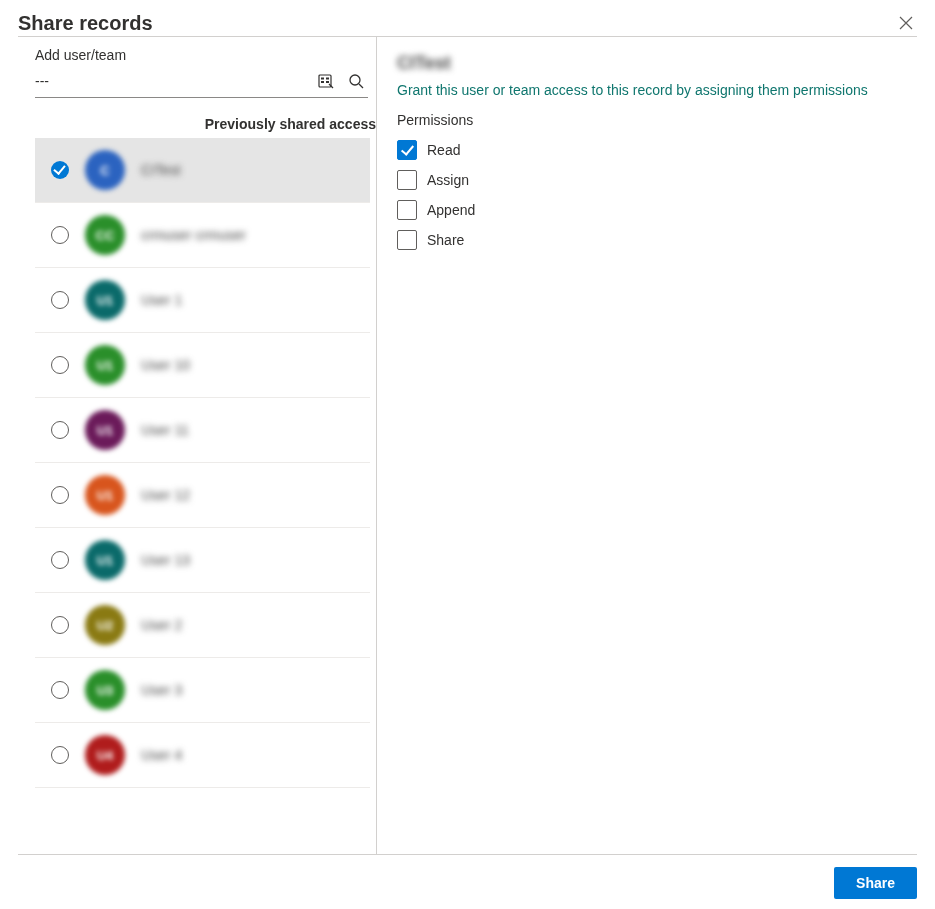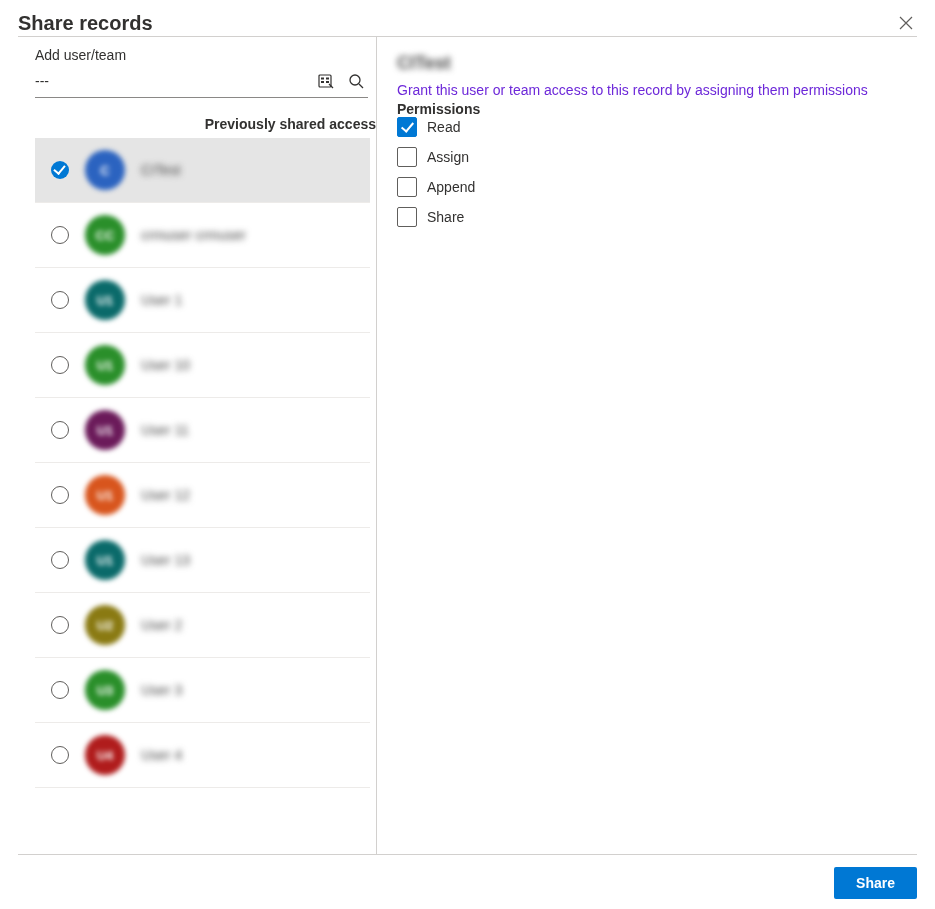--- a/index.html
+++ b/index.html
@@ -96,23 +96,23 @@
     flex:0 0 auto;
   }
   .user-name {
     font-size:14px; color:#444;
     filter: blur(3px);
   }
 
   
   .right { flex:1 1 auto; padding: 16px 0 0 20px; }
   .sel-name { font-size:18px; font-weight:600; color:#444; filter:blur(3px); display:inline-block;}
-  .sel-desc { font-size:14px; color:#6d28d9; margin-top:8px; }
-  .perm-head { font-weight:700; margin-top:3px; }
-  .perm-list { margin-top:0; display:flex; flex-direction:column; gap:10px; }
+  .sel-desc { font-size:14px; color:#0f766e; margin-top:8px; }
+  .perm-head { font-weight:400; margin-top:14px; }
+  .perm-list { margin-top:12px; display:flex; flex-direction:column; gap:10px; }
   .perm-item { display:flex; align-items:center; gap:10px; cursor:pointer; }
   .cb {
     width:20px; height:20px; border:1px solid #605e5c; border-radius:2px;
     background:#fff; position:relative; flex:0 0 auto;
   }
   .cb.checked { background:#0078d4; border-color:#0078d4; }
   .cb.checked::after {
     content:""; position:absolute; left:6px; top:2px;
     width:5px; height:10px; border:solid #fff; border-width:0 2px 2px 0;
     transform:rotate(40deg);

